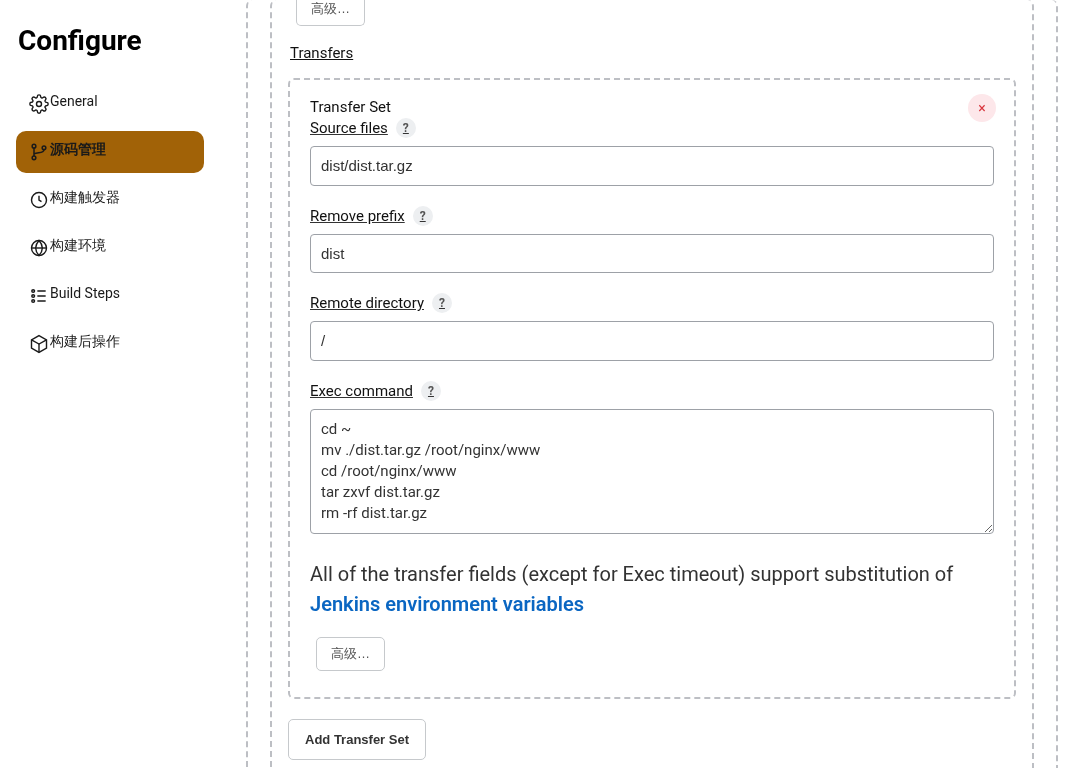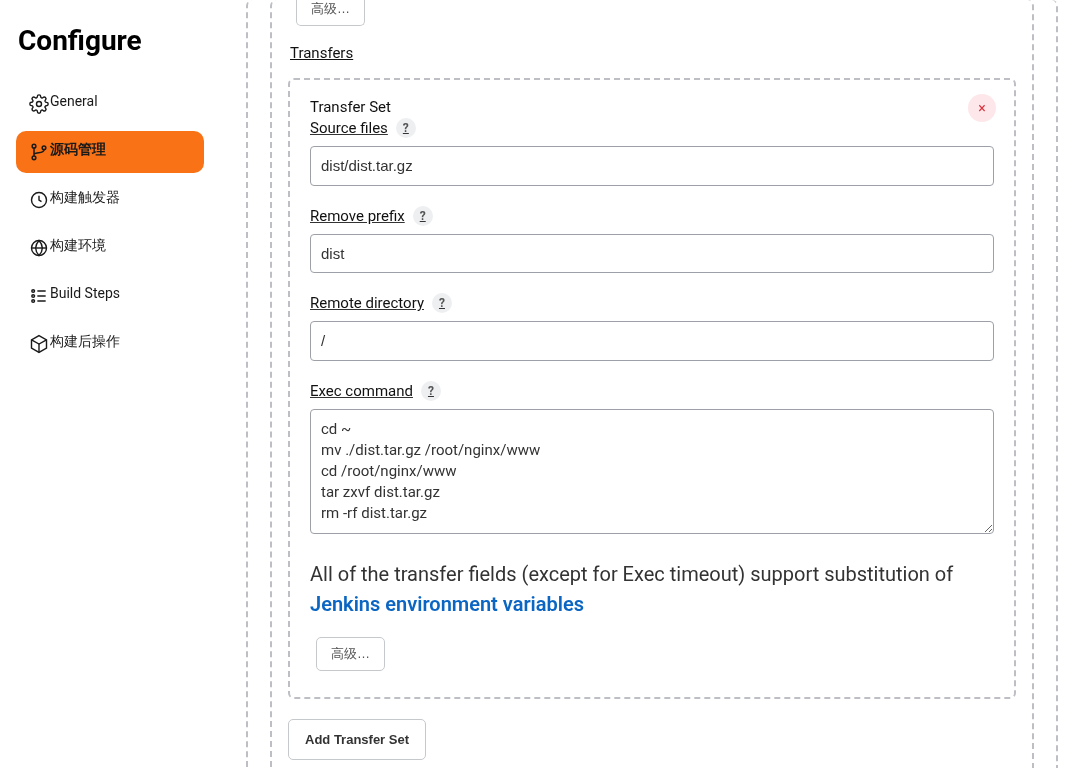--- a/index.html
+++ b/index.html
@@ -3,21 +3,21 @@
   <meta charset="utf-8">
   <style>
     * { box-sizing: border-box; margin: 0; padding: 0; }
     html, body { font-family: -apple-system, BlinkMacSystemFont, "Segoe UI", Roboto, "Helvetica Neue", Arial, sans-serif; font-size: 14px; color: #333; background: #fff; }
     .page { display: flex; width: 1076px; min-height: 768px; }
     
     .sidebar { width: 210px; padding: 18px 6px 0 16px; flex-shrink: 0; }
     .sidebar-title { font-size: 28px; font-weight: 700; margin: 6px 0 26px 2px; color: #000; }
     .sidebar-item { display: flex; gap: 0; padding: 10px 12px; border-radius: 10px; cursor: pointer; color: #1a1a1a; }
     .sidebar-item .icon { width: 22px; height: 22px; display: inline-flex; align-items: center; justify-content: center; }
-    .sidebar-item.active { background: #f97316; font-weight: 600; }
+    .sidebar-item.active { background: #a16207; font-weight: 600; }
     .sidebar-item + .sidebar-item { margin-top: 6px; }
     .sidebar-item svg { stroke: #1a1a1a; }
     
     .main { flex: 1; padding: 0 18px 18px 36px; }
     .outer-dashed { border-left: 2px dashed #bdbfc4; border-right: 2px dashed #bdbfc4; border-radius: 6px; padding: 0 22px 22px 22px; }
     .outer2-dashed { border-left: 2px dashed #bdbfc4; border-right: 2px dashed #bdbfc4; border-radius: 6px; padding: 0 16px 16px 16px; }
 
     .top-btn-wrap { padding-left: 8px; }
     .btn { display: inline-block; border: 1px solid #c6c9cc; background: #fff; border-radius: 5px; padding: 7px 14px; font-size: 13px; color: #555; cursor: pointer; }
 

